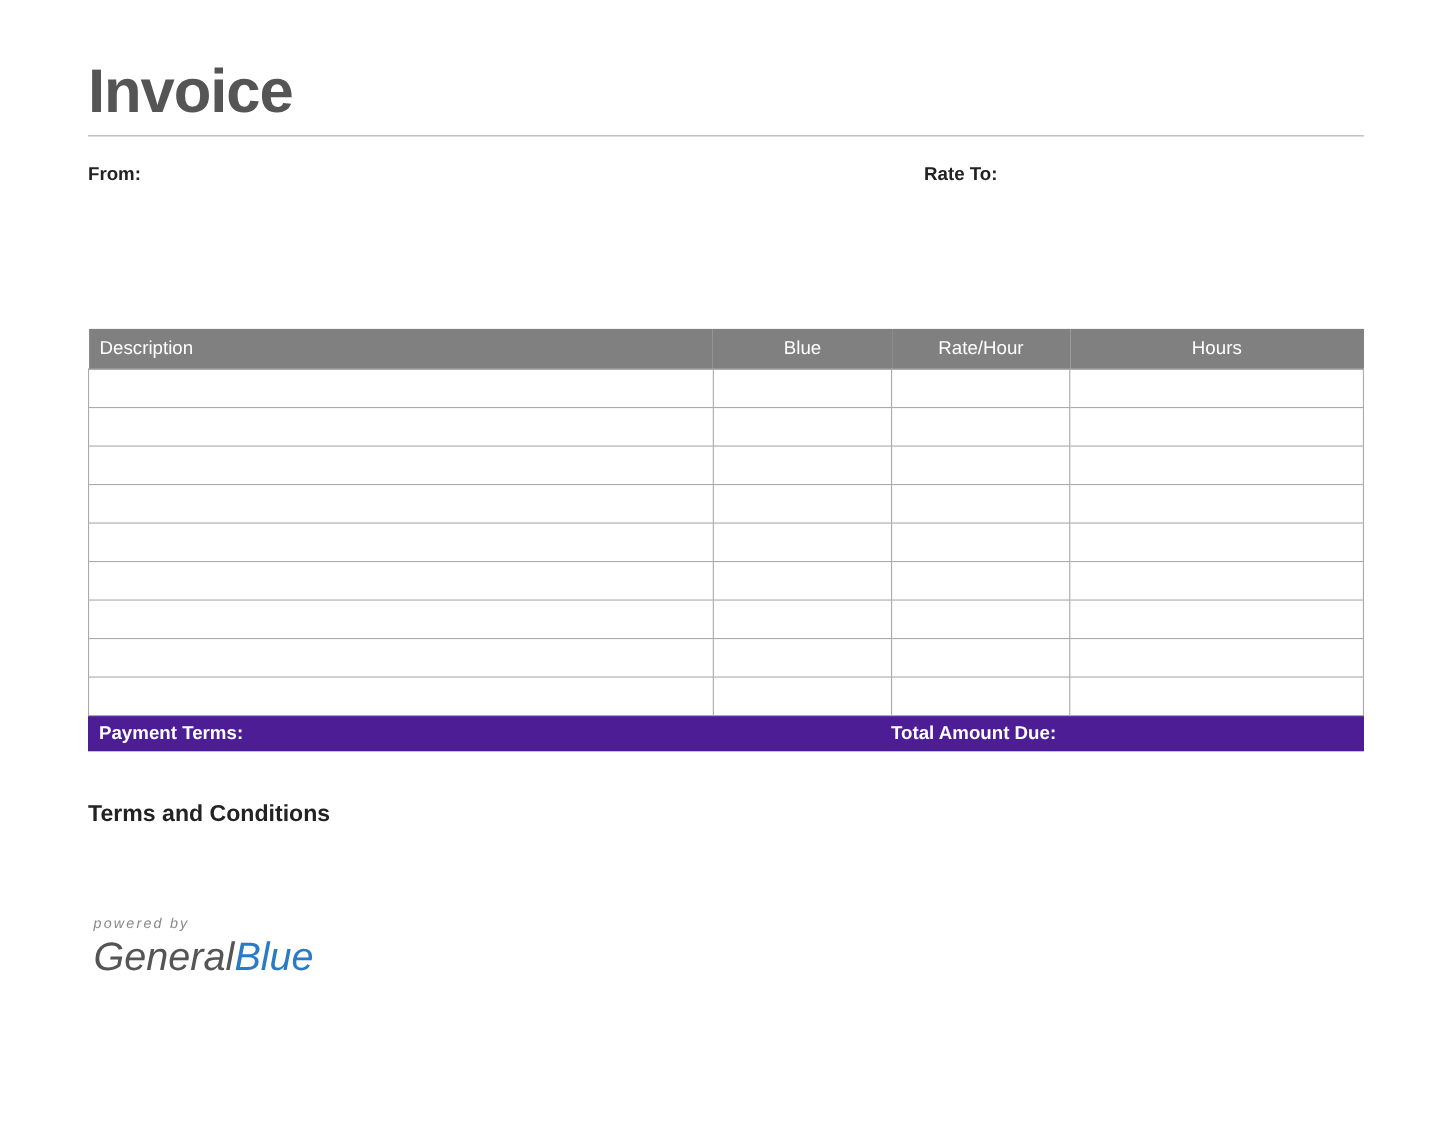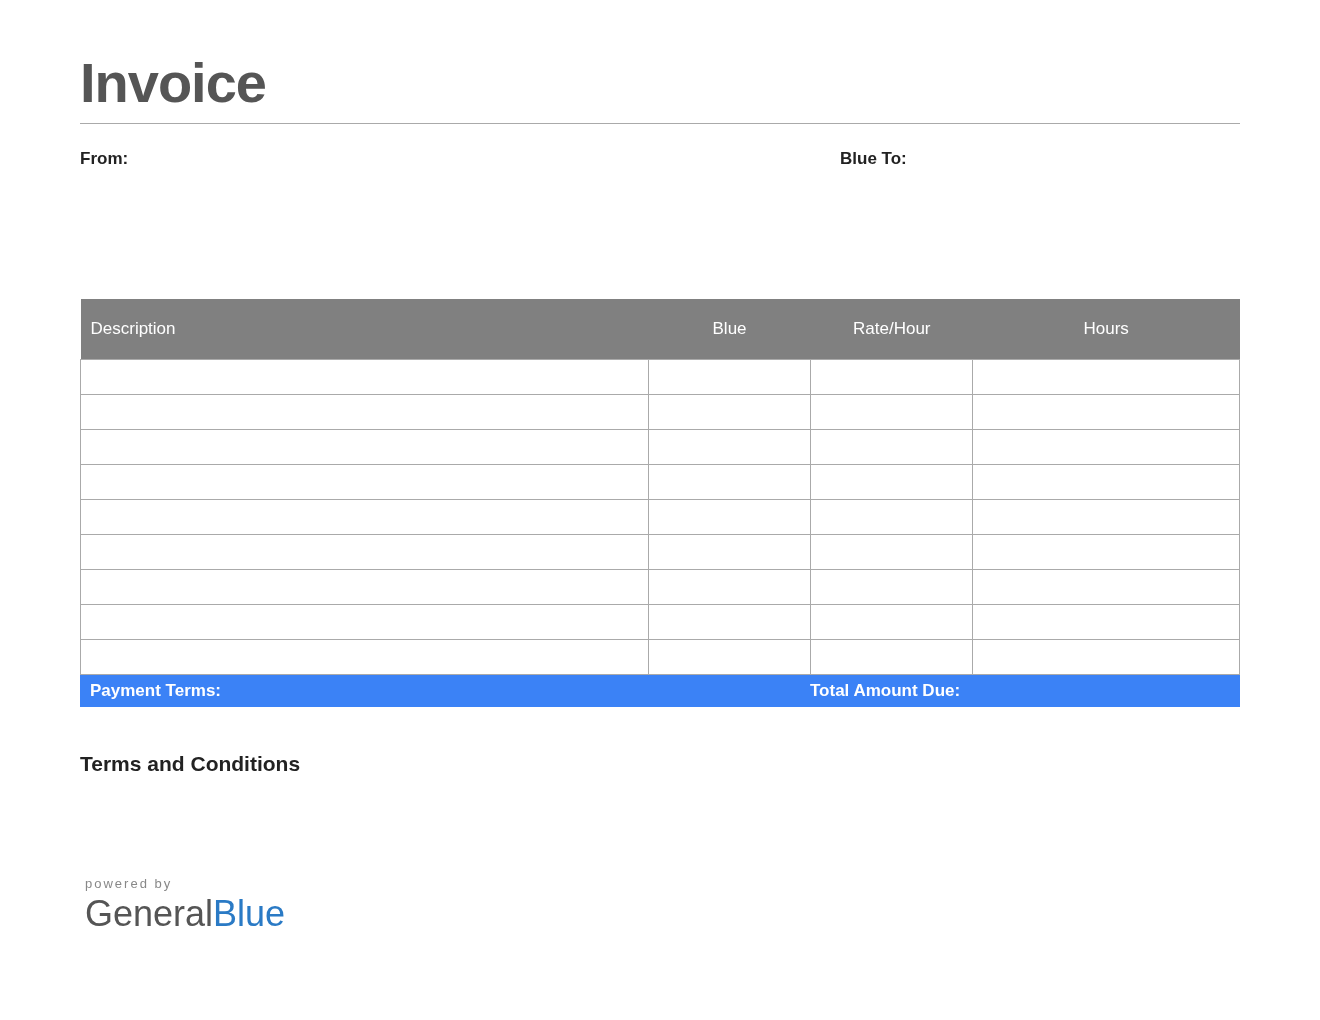--- a/index.html
+++ b/index.html
@@ -52,36 +52,36 @@
     }
     table {
       width: 100%;
       border-collapse: collapse;
     }
     thead th {
       background: #808080;
       color: #fff;
       font-weight: 400;
       font-size: 17px;
-      padding: 20px 10px;
+      padding: 8px 10px;
       text-align: left;
     }
     thead th.col-desc { width: 49%; }
     thead th.col-hours { width: 14%; text-align: center; }
     thead th.col-rate { width: 14%; text-align: center; }
     thead th.col-total { width: 23%; text-align: center; }
     tbody td {
       border: 1px solid #aaa;
       height: 35px;
       padding: 4px 8px;
       font-size: 15px;
     }
     .footer-bar {
       display: flex;
-      background: #3b82f6;
+      background: #4c1d95;
       color: #fff;
       font-weight: bold;
       font-size: 17px;
       padding: 6px 10px;
     }
     .footer-bar .left {
       flex: 1;
     }
     .footer-bar .right {
       width: 420px;
@@ -94,22 +94,23 @@
     }
     .bottom-block {
       font-size: 21px;
       font-weight: bold;
       color: #222;
     }
     .bottom-right {
       width: 400px;
     }
     .powered {
-      margin-top: 100px;
+      margin-top: 80px;
       margin-left: 5px;
+      font-style: italic;
     }
     .powered-by {
       font-size: 13px;
       color: #888;
       letter-spacing: 2px;
       margin-bottom: 2px;
     }
     .brand {
       font-size: 36px;
       font-weight: 400;
@@ -127,21 +128,21 @@
 <div class="header">
   <div class="title">Invoice</div>
 </div>
 
 <div class="addresses">
   <div class="address-block">
     <span>From:</span>
     <span></span>
   </div>
   <div class="address-block address-to">
-    <span>Blue To:</span>
+    <span>Rate To:</span>
     <span></span>
   </div>
 </div>
 
 <table>
   <thead>
     <tr>
       <th class="col-desc">Description</th>
       <th class="col-hours">Blue</th>
       <th class="col-rate">Rate/Hour</th>

